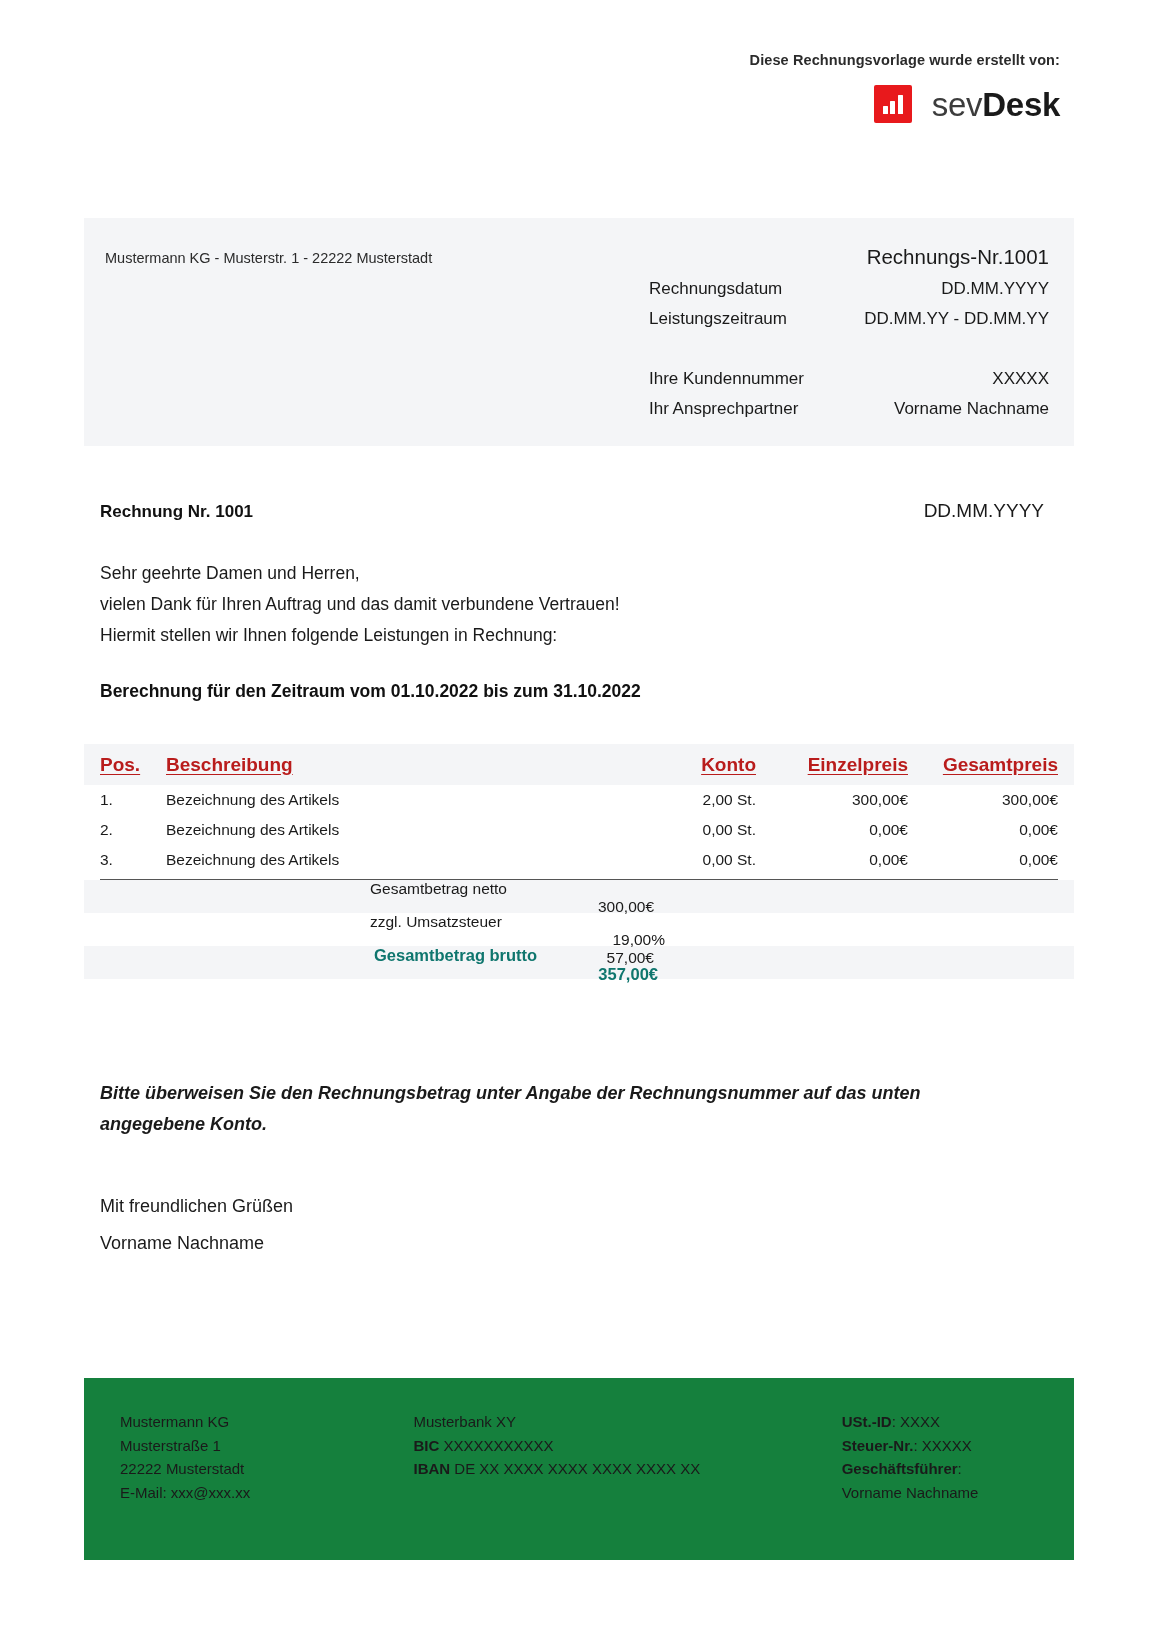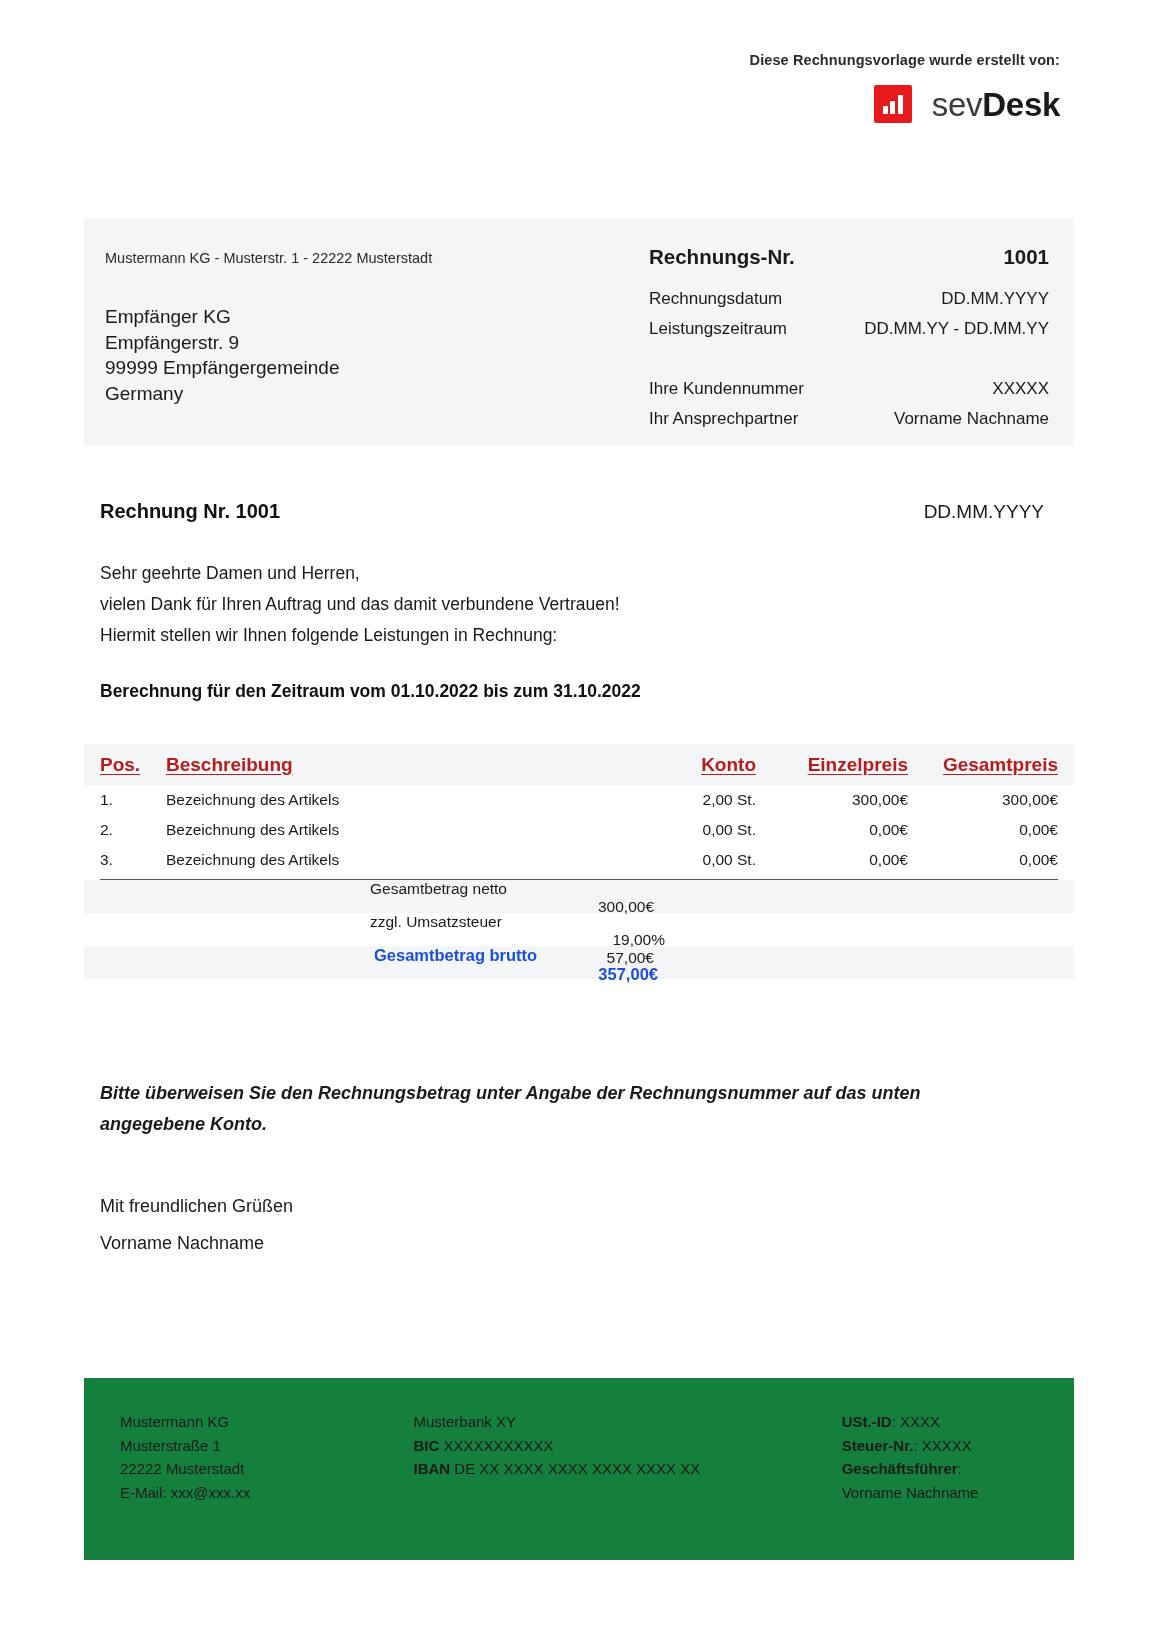--- a/index.html
+++ b/index.html
@@ -100,38 +100,38 @@
   }
   .meta-row {
     display: flex;
     justify-content: space-between;
     font-size: 17px;
     line-height: 30px;
     color: #1a1a1a;
   }
   .meta-row.title {
     font-size: 20.5px;
-    font-weight: bold;
+    font-weight: normal;
     line-height: 34px;
-    margin-bottom: 10px;
+    justify-content: flex-end;
   }
   .meta-gap { height: 30px; }
 
   
   .inv-title-row {
     position: absolute;
     left: 100px;
     top: 500px;
     width: 944px;
     display: flex;
     justify-content: space-between;
     align-items: baseline;
   }
   .inv-title {
-    font-size: 20px;
+    font-size: 17px;
     font-weight: bold;
     color: #111111;
     text-align: center;
   }
   .inv-date {
     font-size: 19px;
     color: #1a1a1a;
   }
 
   .greeting {
@@ -195,21 +195,21 @@
   .sumrow {
     height: 33px;
     display: flex;
     align-items: center;
     box-sizing: border-box;
     padding: 0 16px;
     flex-direction: column;
   }
   .sumrow .cell { font-size: 15.5px; color: #1a1a1a; }
   .sumrow.shaded { background: #f4f5f7; }
-  .sumrow.bold .cell { font-weight: bold; font-size: 16.5px; color: #1d4ed8; margin-left: 8px; }
+  .sumrow.bold .cell { font-weight: bold; font-size: 16.5px; color: #0f766e; margin-left: 8px; }
 
   
   .terms {
     position: absolute;
     left: 100px;
     top: 1008px;
     width: 944px;
     font-size: 18px;
     font-style: italic;
     color: #1a1a1a;
@@ -267,26 +267,20 @@
         <span class="bar b1"></span>
           <span class="bar b2"></span>
           <span class="bar b3"></span>
       </div>
       <div class="logo-word"><span>sev</span><b>Desk</b></div>
     </div>
   </div>
 
   <div class="addr-block">
     <div class="sender-line">Mustermann KG - Musterstr. 1 - 22222 Musterstadt</div>
-    <div class="recipient">
-      <div>Empfänger KG</div>
-      <div>Empfängerstr. 9</div>
-      <div>99999 Empfängergemeinde</div>
-      <div>Germany</div>
-    </div>
     <div class="meta">
       <div class="meta-row title">
         <span>Rechnungs-Nr.</span>
         <span>1001</span>
       </div>
       <div class="meta-row">
         <span>Rechnungsdatum</span>
         <span>DD.MM.YYYY</span>
       </div>
       <div class="meta-row">

